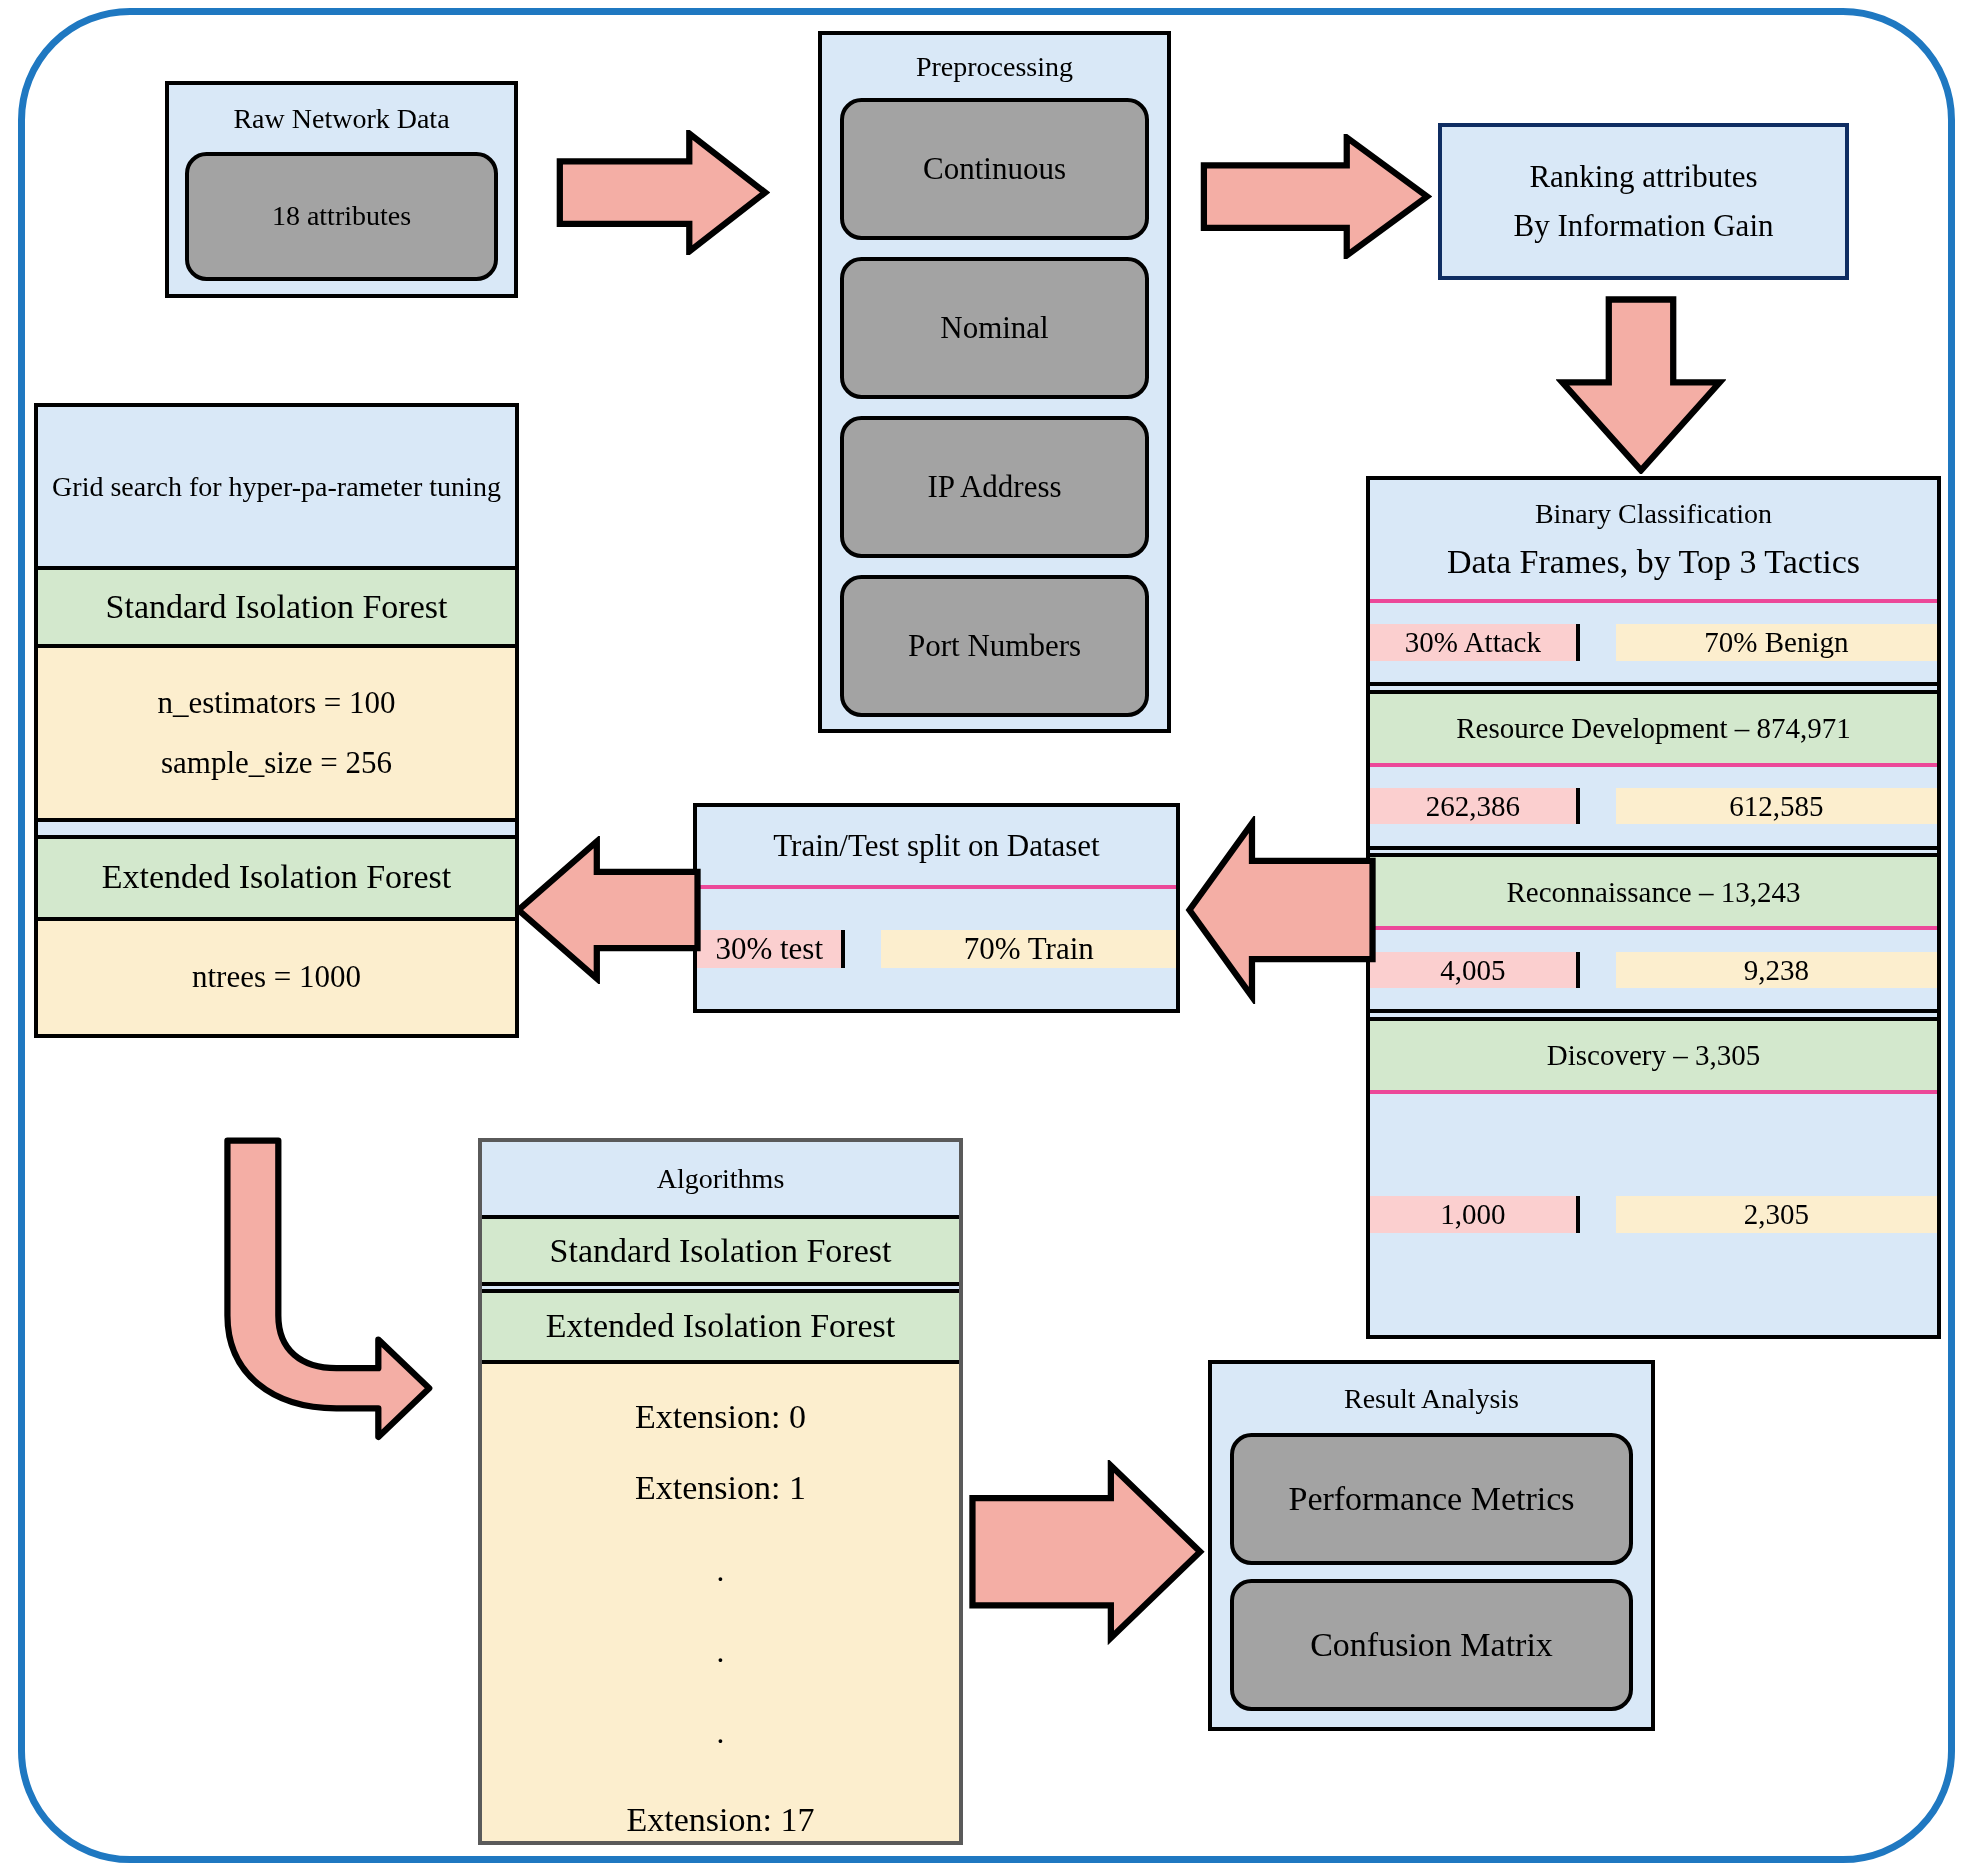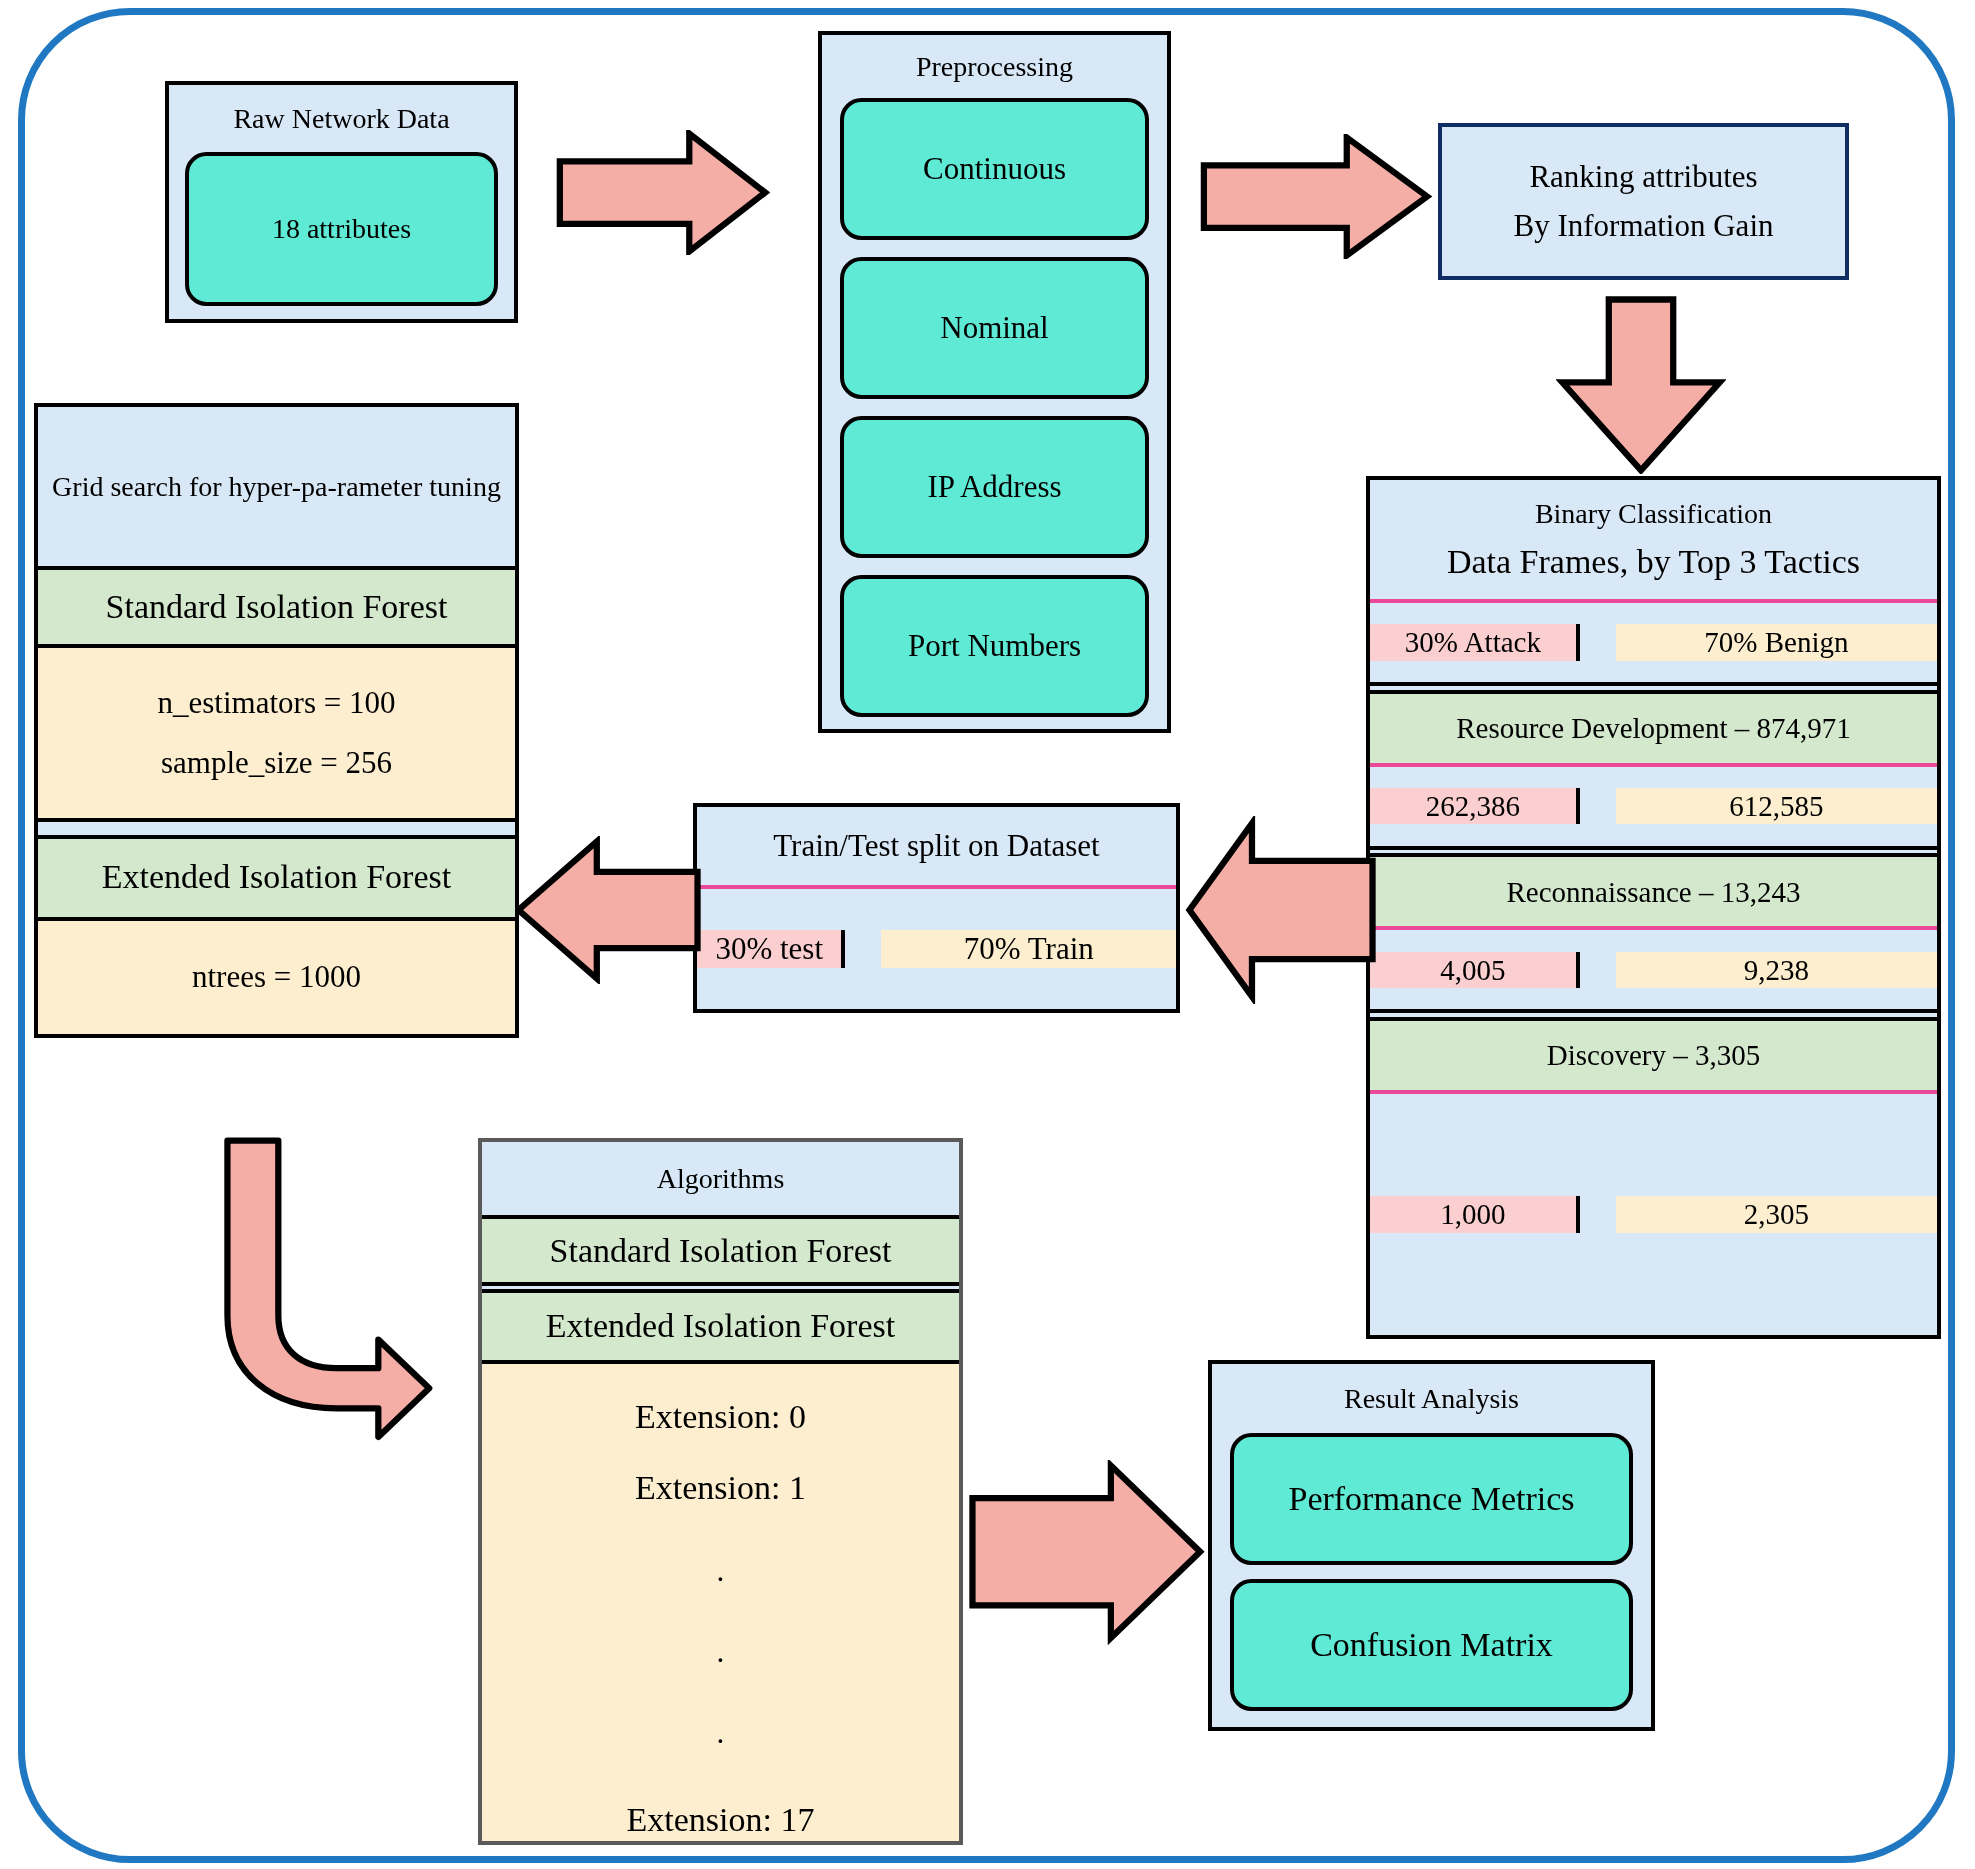--- a/index.html
+++ b/index.html
@@ -29,21 +29,21 @@
   }
   .green{ background:#d3e8cd; }
   .yellow{ background:#fceece; }
 
   .band{
     display:flex; align-items:center; justify-content:center; text-align:center;
     line-height:1.25; color:#000;
   }
   .band.bordered{ border-top:4px solid #ec4899;gap:36px; }
   .pill{
-    border:4.9px solid #000; border-radius:21.5px; background:#5eead4;
+    border:4.9px solid #000; border-radius:21.5px; background:#a3a3a3;
     display:flex; align-items:center; justify-content:center; text-align:center;
     color:#000;
   }
 
   
   .split{ display:flex; width:100%; }
   .split > div{
     display:flex; align-items:center; justify-content:center; text-align:center;
   }
   .split .left{ background:#fbcfcf; border-right:4px solid #000; }
@@ -58,21 +58,21 @@
   .t-70{ font-size:31px; }
   .t-72{ font-size:28px; }
 </style>
 </head>
 <body>
 
 <div id="stage">
 
   <div class="outer-frame"></div>
 
-  <div class="node" style="left:165px; top:81px; width:353px; height:242px;">
+  <div class="node" style="left:165px; top:81px; width:353px; height:217px;">
     <div class="hdr t-72" style="height:67px;">Raw Network Data</div>
     <div style="position:relative; height:calc(100% - 67px); padding:0 16px 13.4px 16px;">
       <div class="pill t-72" style="width:100%; height:100%;">18 attributes</div>
     </div>
   </div>
 
   <svg class="arrow" style="left:555px; top:130px; width:215px; height:125px;" viewBox="0 0 480 280">
     <polygon points="10,70 300,70 300,8 470,140 300,272 300,210 10,210" fill="#f4aea5" stroke="#000" stroke-width="14" stroke-linejoin="miter"></polygon>
   </svg>
 

